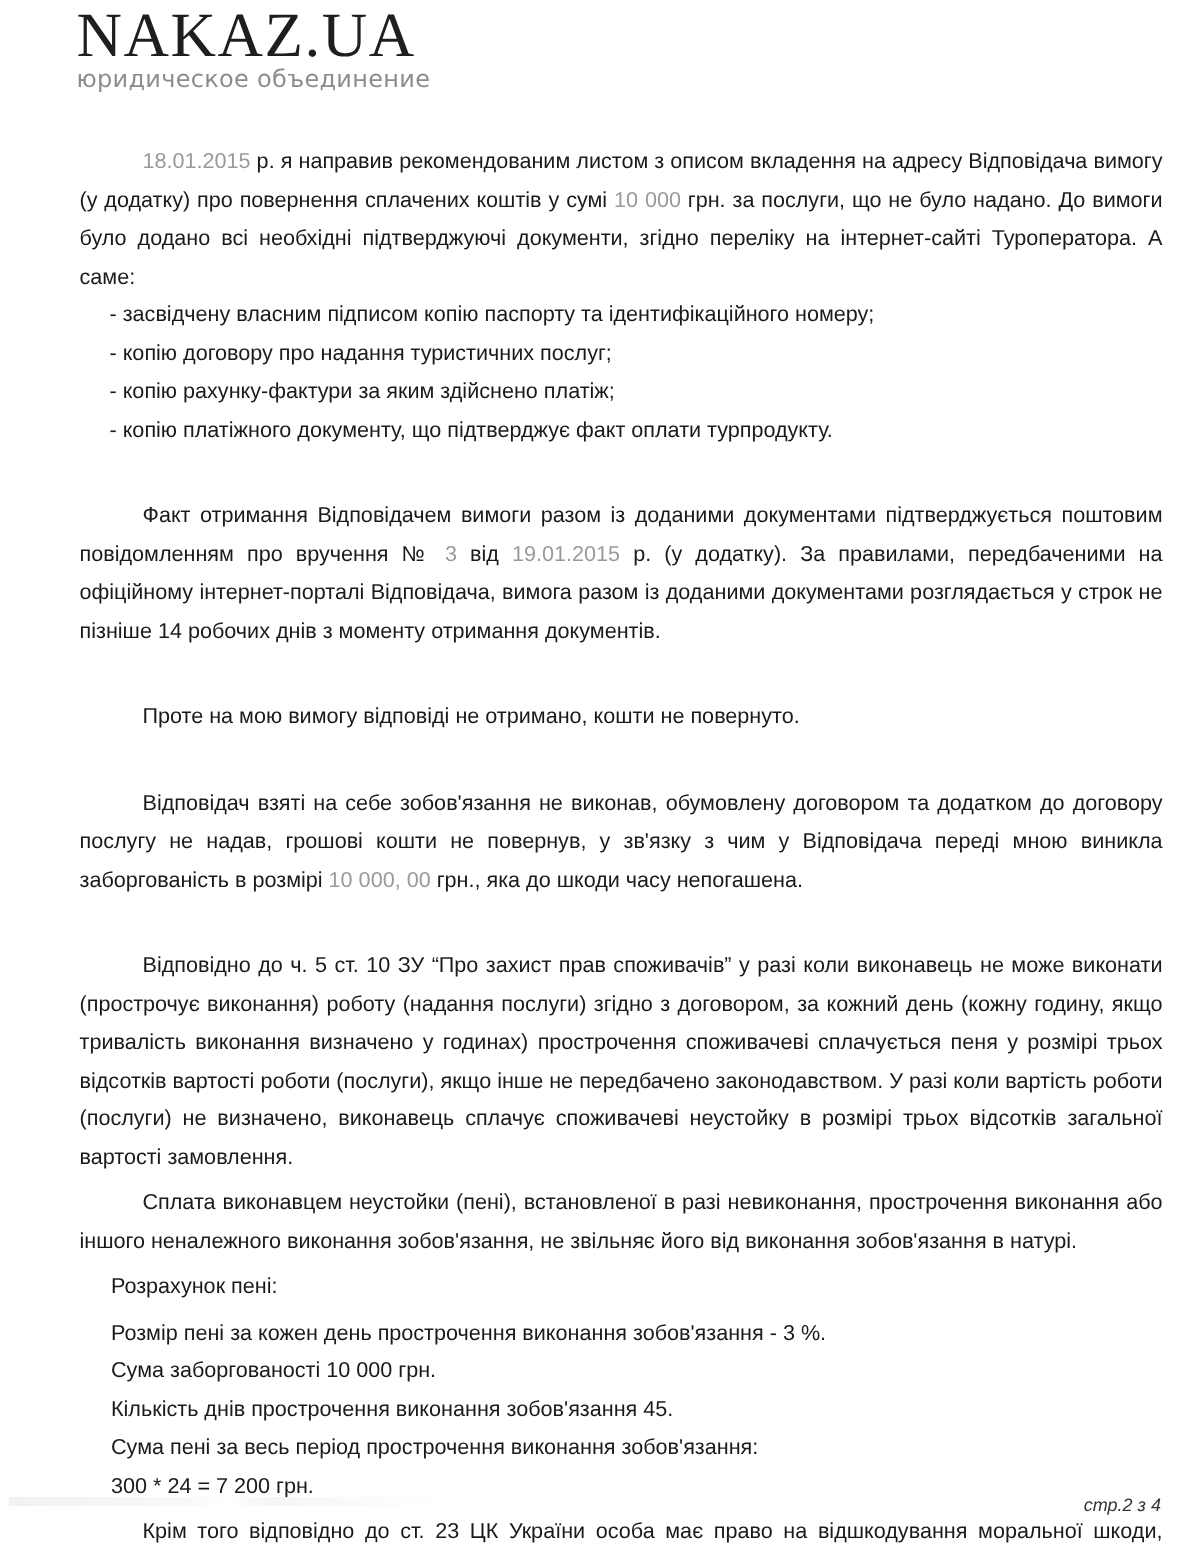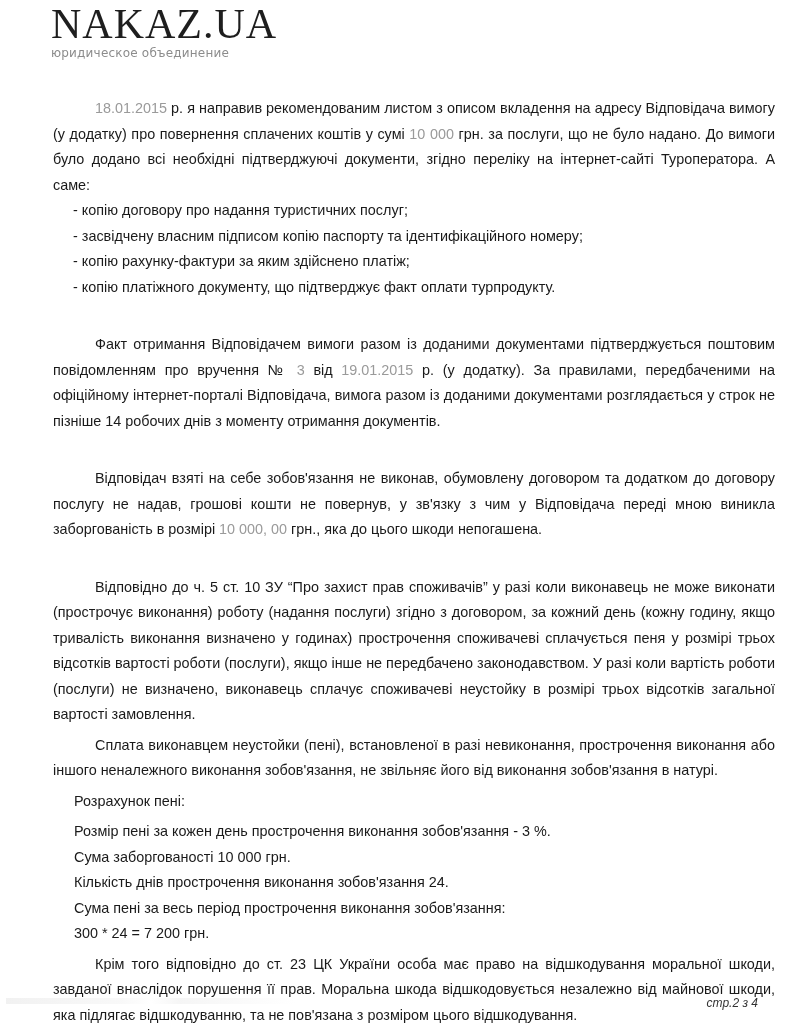--- a/index.html
+++ b/index.html
@@ -1,66 +1,67 @@
 <!DOCTYPE html>
 <html><head>
 <meta charset="utf-8">
 <style>
   html, body { margin: 0; padding: 0; background: #ffffff; }
   body { width: 800px; height: 1035px; position: relative; overflow: hidden;
          font-family: "Liberation Sans", sans-serif; color: #1a1a1a; }
   .logo { position: absolute; left: 51px; top: 4px; }
   .logo-main { font-family: "Liberation Serif", serif; font-size: 42px; letter-spacing: 1px;
                color: #1e1e1e; line-height: 40px; }
-  .logo-sub { font-family: "DejaVu Sans", sans-serif; font-size: 12px; color: #8c8c8c;
+  .logo-sub { font-family: "DejaVu Sans", sans-serif; font-size: 16px; color: #8c8c8c;
               line-height: 16px; margin-top: 1px; letter-spacing: 0.2px; }
   .content { position: absolute; left: 53px; top: 64px; width: 722px; font-size: 14.4px;
              line-height: 25.5px; }
   p { margin: 0; text-align: justify; }
   .ind { text-indent: 42px; margin-top: 32px; }
   .li { padding-left: 20px; }
   .gap { margin-top: 5px; }
   .calc { padding-left: 21px; text-align: left; }
   .hl { color: #9a9a9a; }
-  .footer { position: absolute; right: 42px; top: 996px; font-size: 12px; font-style: italic;
+  .footer { position: absolute; right: 26px; top: 996px; font-size: 12px; font-style: italic;
             color: #333; }
   .ghost { position: absolute; left: 6px; top: 998px; width: 290px; height: 6px;
            background: linear-gradient(90deg, #eee, #f7f7f7 40%, #fff 50%, #f3f3f3 60%, #fff); opacity: .8; }
 </style>
 </head>
 <body>
 
 <div class="logo">
   <div class="logo-main">NAKAZ.UA</div>
   <div class="logo-sub">юридическое объединение</div>
 </div>
 
 <div class="content">
   <p class="ind"><span class="hl">18.01.2015</span><span> р. я направив рекомендованим листом з описом вкладення на адресу Відповідача вимогу (у додатку) про повернення сплачених коштів у сумі </span><span class="hl">10 000</span><span> грн. за послуги, що не було надано. До вимоги було додано всі необхідні підтверджуючі документи, згідно переліку на інтернет-сайті Туроператора. А саме:</span></p>
 
+  <p class="li">-  засвідчену власним підписом копію паспорту та ідентифікаційного номеру;</p>
   <p class="li">-  копію договору про надання туристичних послуг;</p>
-  <p class="li">-  засвідчену власним підписом копію паспорту та ідентифікаційного номеру;</p>
   <p class="li">-  копію рахунку-фактури за яким здійснено платіж;</p>
   <p class="li">-  копію платіжного документу, що підтверджує факт оплати турпродукту.</p>
 
   <p class="ind"><span>Факт отримання Відповідачем вимоги разом із доданими документами підтверджується поштовим повідомленням про вручення № </span><span class="hl">3</span><span> від </span><span class="hl">19.01.2015</span><span> р. (у додатку). За правилами, передбаченими на офіційному інтернет-порталі Відповідача, вимога разом із доданими документами розглядається у строк не пізніше 14 робочих днів з моменту отримання документів.</span></p>
 
+  <p class="ind">Проте на мою вимогу відповіді не отримано, кошти не повернуто.</p>
 
-  <p class="ind"><span>Відповідач взяті на себе зобов'язання не виконав,  обумовлену договором та додатком до договору послугу не надав,  грошові кошти не повернув,  у зв'язку з чим у Відповідача переді мною виникла заборгованість в розмірі </span><span class="hl">10 000, 00</span><span> грн.,  яка до цього шкоди непогашена.</span></p>
+  <p class="ind"><span>Відповідач взяті на себе зобов'язання не виконав,  обумовлену договором та додатком до договору послугу не надав,  грошові кошти не повернув,  у зв'язку з чим у Відповідача переді мною виникла заборгованість в розмірі </span><span class="hl">10 000, 00</span><span> грн.,  яка до шкоди часу непогашена.</span></p>
 
   <p class="ind">Відповідно до ч. 5 ст. 10 ЗУ “Про захист прав споживачів” у разі коли виконавець не може виконати (прострочує виконання) роботу (надання послуги) згідно з договором, за кожний день (кожну годину, якщо тривалість виконання визначено у годинах) прострочення споживачеві сплачується пеня у розмірі трьох відсотків вартості роботи (послуги), якщо інше не передбачено законодавством. У разі коли вартість роботи (послуги) не визначено, виконавець сплачує споживачеві неустойку в розмірі трьох відсотків загальної вартості замовлення.</p>
 
   <p class="ind gap">Сплата виконавцем неустойки (пені), встановленої в разі невиконання, прострочення виконання або іншого неналежного виконання зобов'язання, не звільняє його від виконання зобов'язання в натурі.</p>
 
   <p class="calc gap">Розрахунок пені:</p>
 
   <div class="gap">
     <p class="calc">Розмір пені за кожен день прострочення виконання зобов'язання - 3 %.</p>
     <p class="calc">Сума заборгованості 10 000 грн.</p>
-    <p class="calc">Кількість днів прострочення виконання зобов'язання 24.</p>
+    <p class="calc">Кількість днів прострочення виконання зобов'язання 45.</p>
     <p class="calc">Сума пені за весь період прострочення виконання зобов'язання:</p>
     <p class="calc">300 * 24 = 7 200 грн.</p>
   </div>
 
   <p class="ind gap">Крім того відповідно до ст. 23 ЦК України особа має право на відшкодування моральної шкоди, завданої внаслідок порушення її прав. Моральна шкода відшкодовується незалежно від майнової шкоди, яка підлягає відшкодуванню, та не пов'язана з розміром цього відшкодування.</p>
 </div>
 
 <div class="ghost"></div>
 <div class="footer">стр.2 з 4</div>
 

